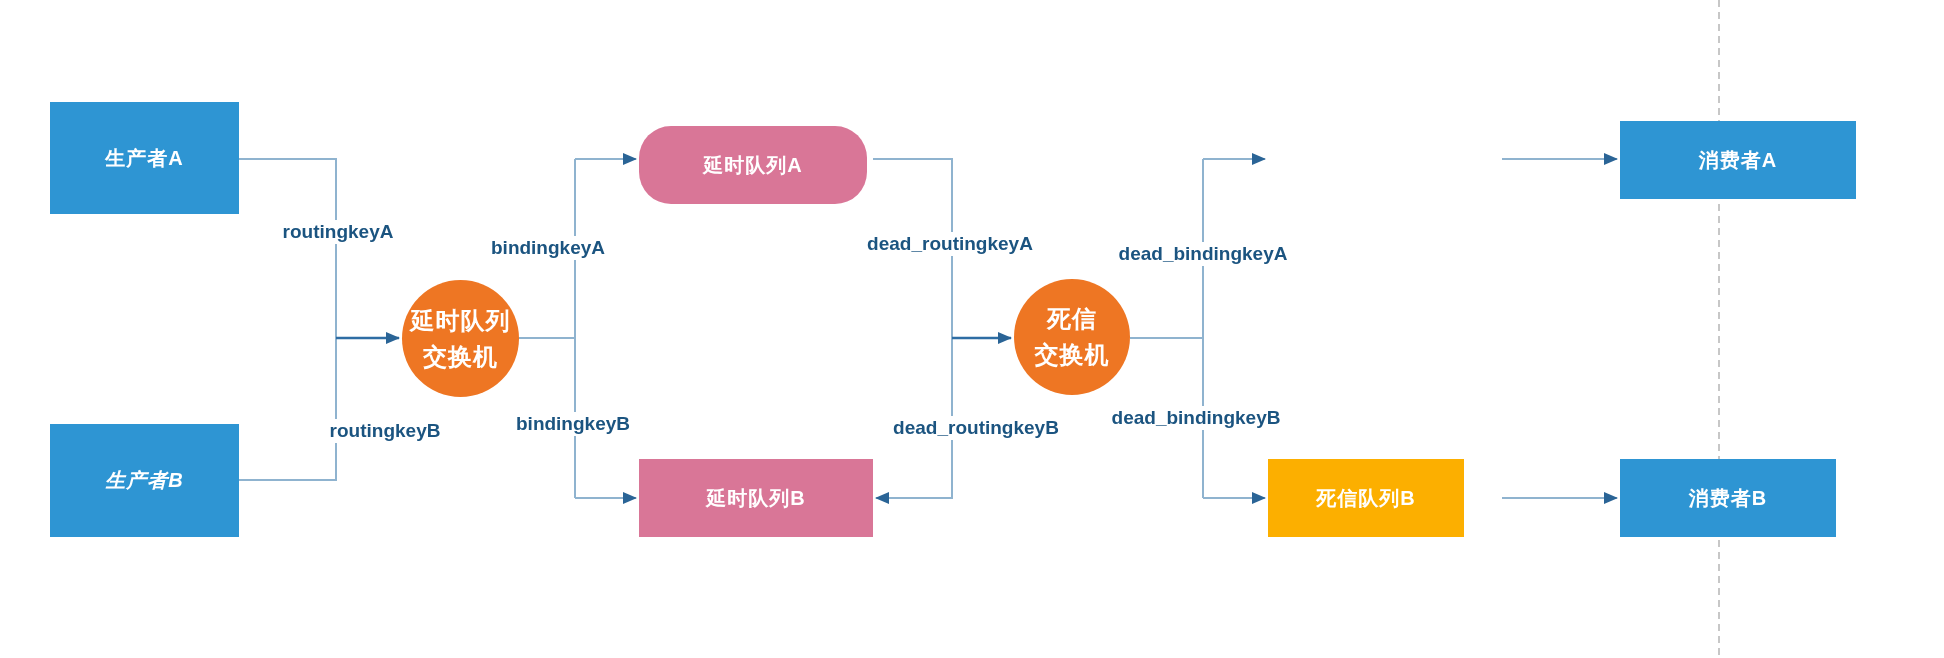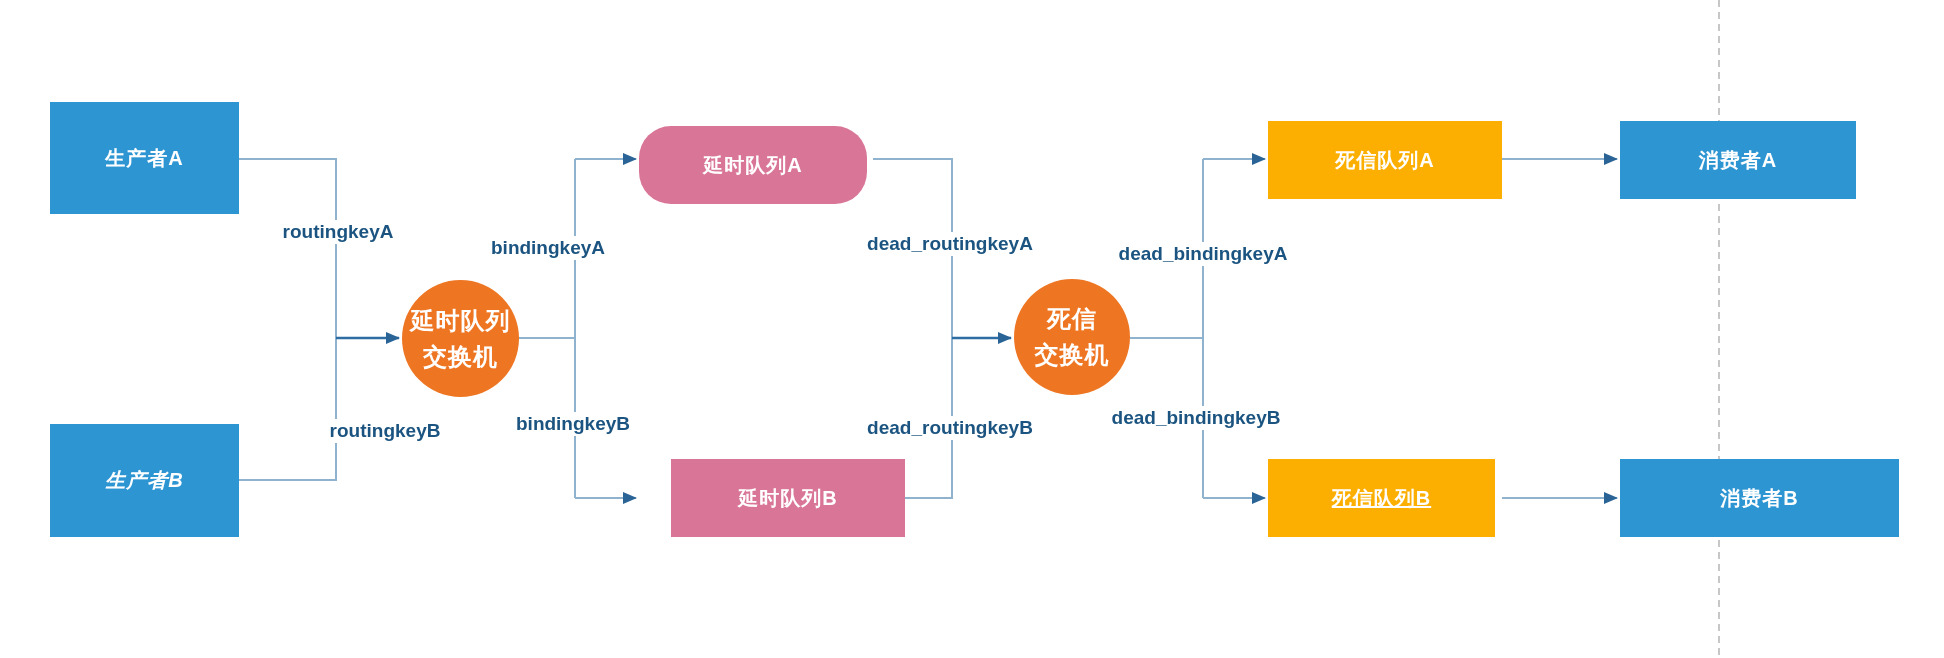--- a/index.html
+++ b/index.html
@@ -81,46 +81,45 @@
 
   <div class="node circle" style="left:402px;top:280px;width:117px;height:117px;">
     <div>
       <div>延时队列</div>
       <div>交换机</div>
     </div>
   </div>
 
   <div class="node pink" style="left:639px;top:126px;width:228px;height:78px;border-radius:32px;">延时队列A</div>
 
-  <div class="node pink" style="left:639px;top:459px;width:234px;height:78px;margin-left:32px;">延时队列B</div>
+  <div class="node pink" style="left:639px;top:459px;width:234px;height:78px;">延时队列B</div>
 
   <div class="node circle" style="left:1014px;top:279px;width:116px;height:116px;">
     <div>
       <div>死信</div>
       <div>交换机</div>
     </div>
   </div>
 
-  <div class="node amber" style="left:1268px;top:121px;width:234px;height:78px;">死信队列A</div>
 
-  <div class="node amber" style="left:1268px;top:459px;width:227px;height:78px;text-decoration:underline;">死信队列B</div>
+  <div class="node amber" style="left:1268px;top:459px;width:196px;height:78px;">死信队列B</div>
 
   <div class="node blue" style="left:1620px;top:121px;width:236px;height:78px;text-align:right;">消费者A</div>
 
-  <div class="node blue" style="left:1620px;top:459px;width:279px;height:78px;">消费者B</div>
+  <div class="node blue" style="left:1620px;top:459px;width:216px;height:78px;">消费者B</div>
 
   <div class="edge-label" style="left:338px;top:220px;text-align:center;">routingkeyA</div>
 
   <div class="edge-label" style="left:337px;top:419px;margin-left:48px;">routingkeyB</div>
 
   <div class="edge-label" style="left:548px;top:236px;">bindingkeyA</div>
 
   <div class="edge-label" style="left:573px;top:412px;">bindingkeyB</div>
 
   <div class="edge-label" style="left:950px;top:232px;">dead_routingkeyA</div>
 
-  <div class="edge-label" style="left:950px;top:416px;">dead_routingkeyB</div>
+  <div class="edge-label" style="left:976px;top:416px;">dead_routingkeyB</div>
 
   <div class="edge-label" style="left:1203px;top:242px;">dead_bindingkeyA</div>
 
   <div class="edge-label" style="left:1196px;top:406px;">dead_bindingkeyB</div>
 
 </div>
 
 </body></html>

